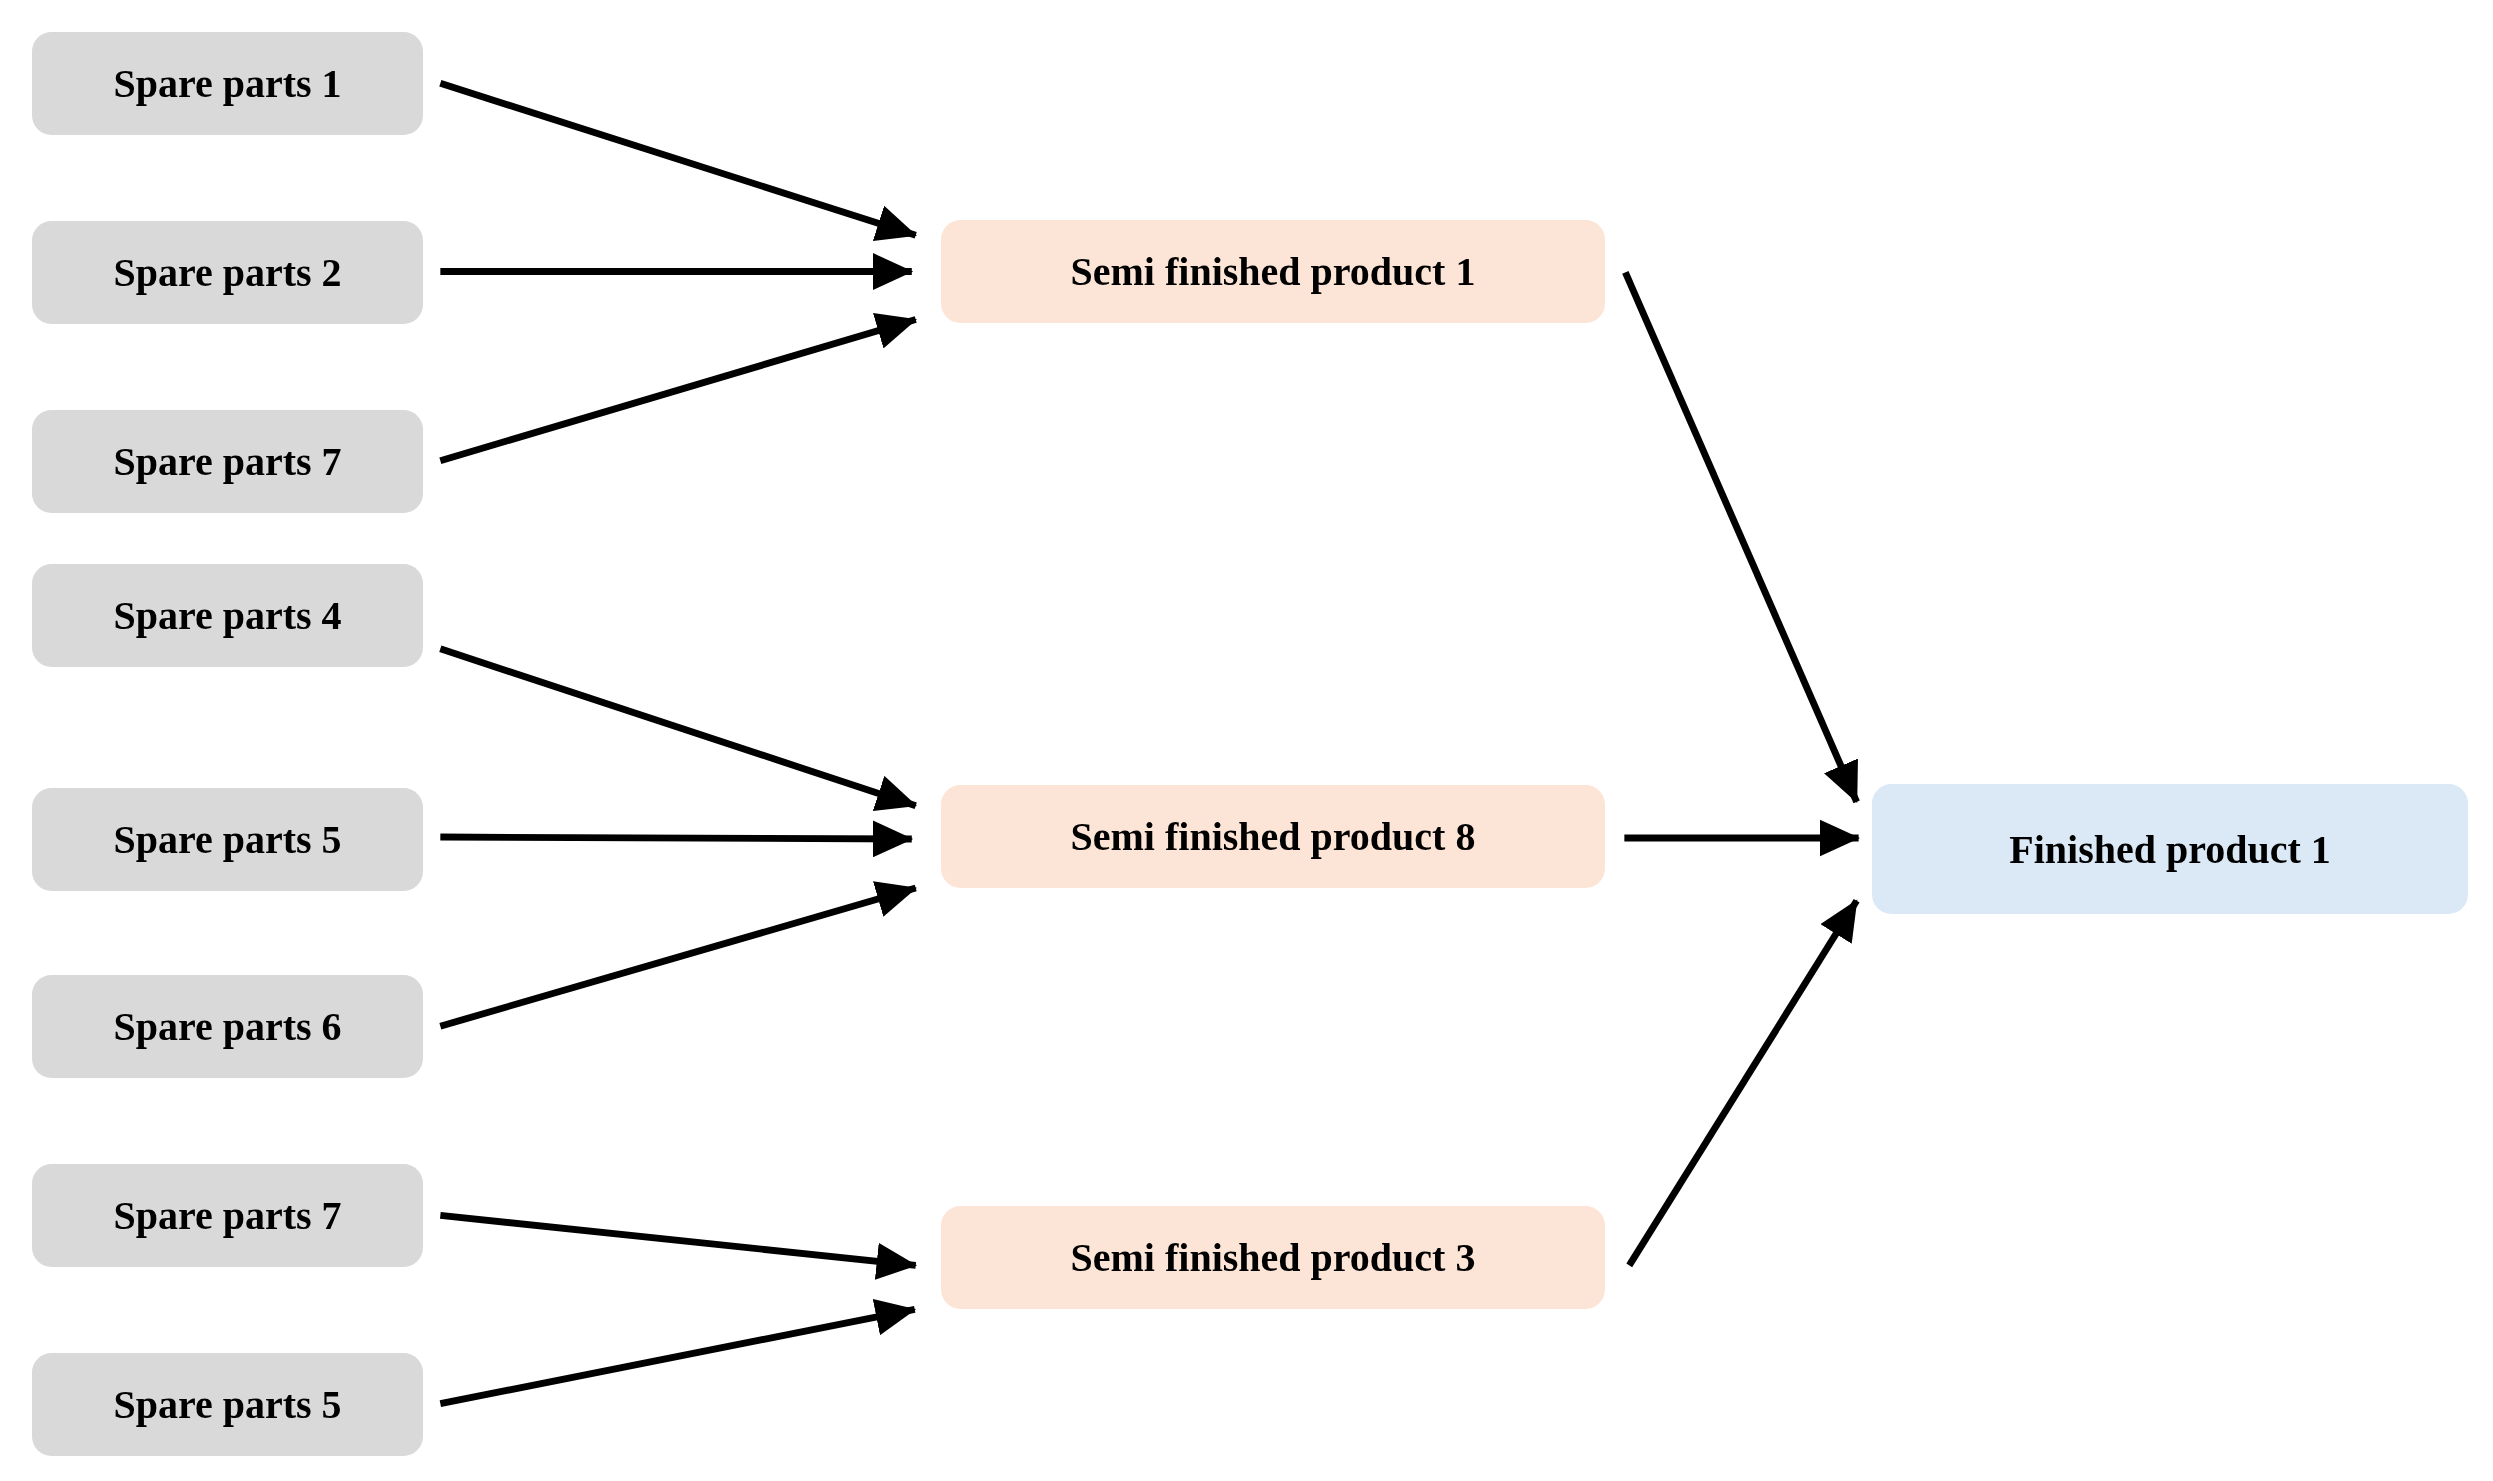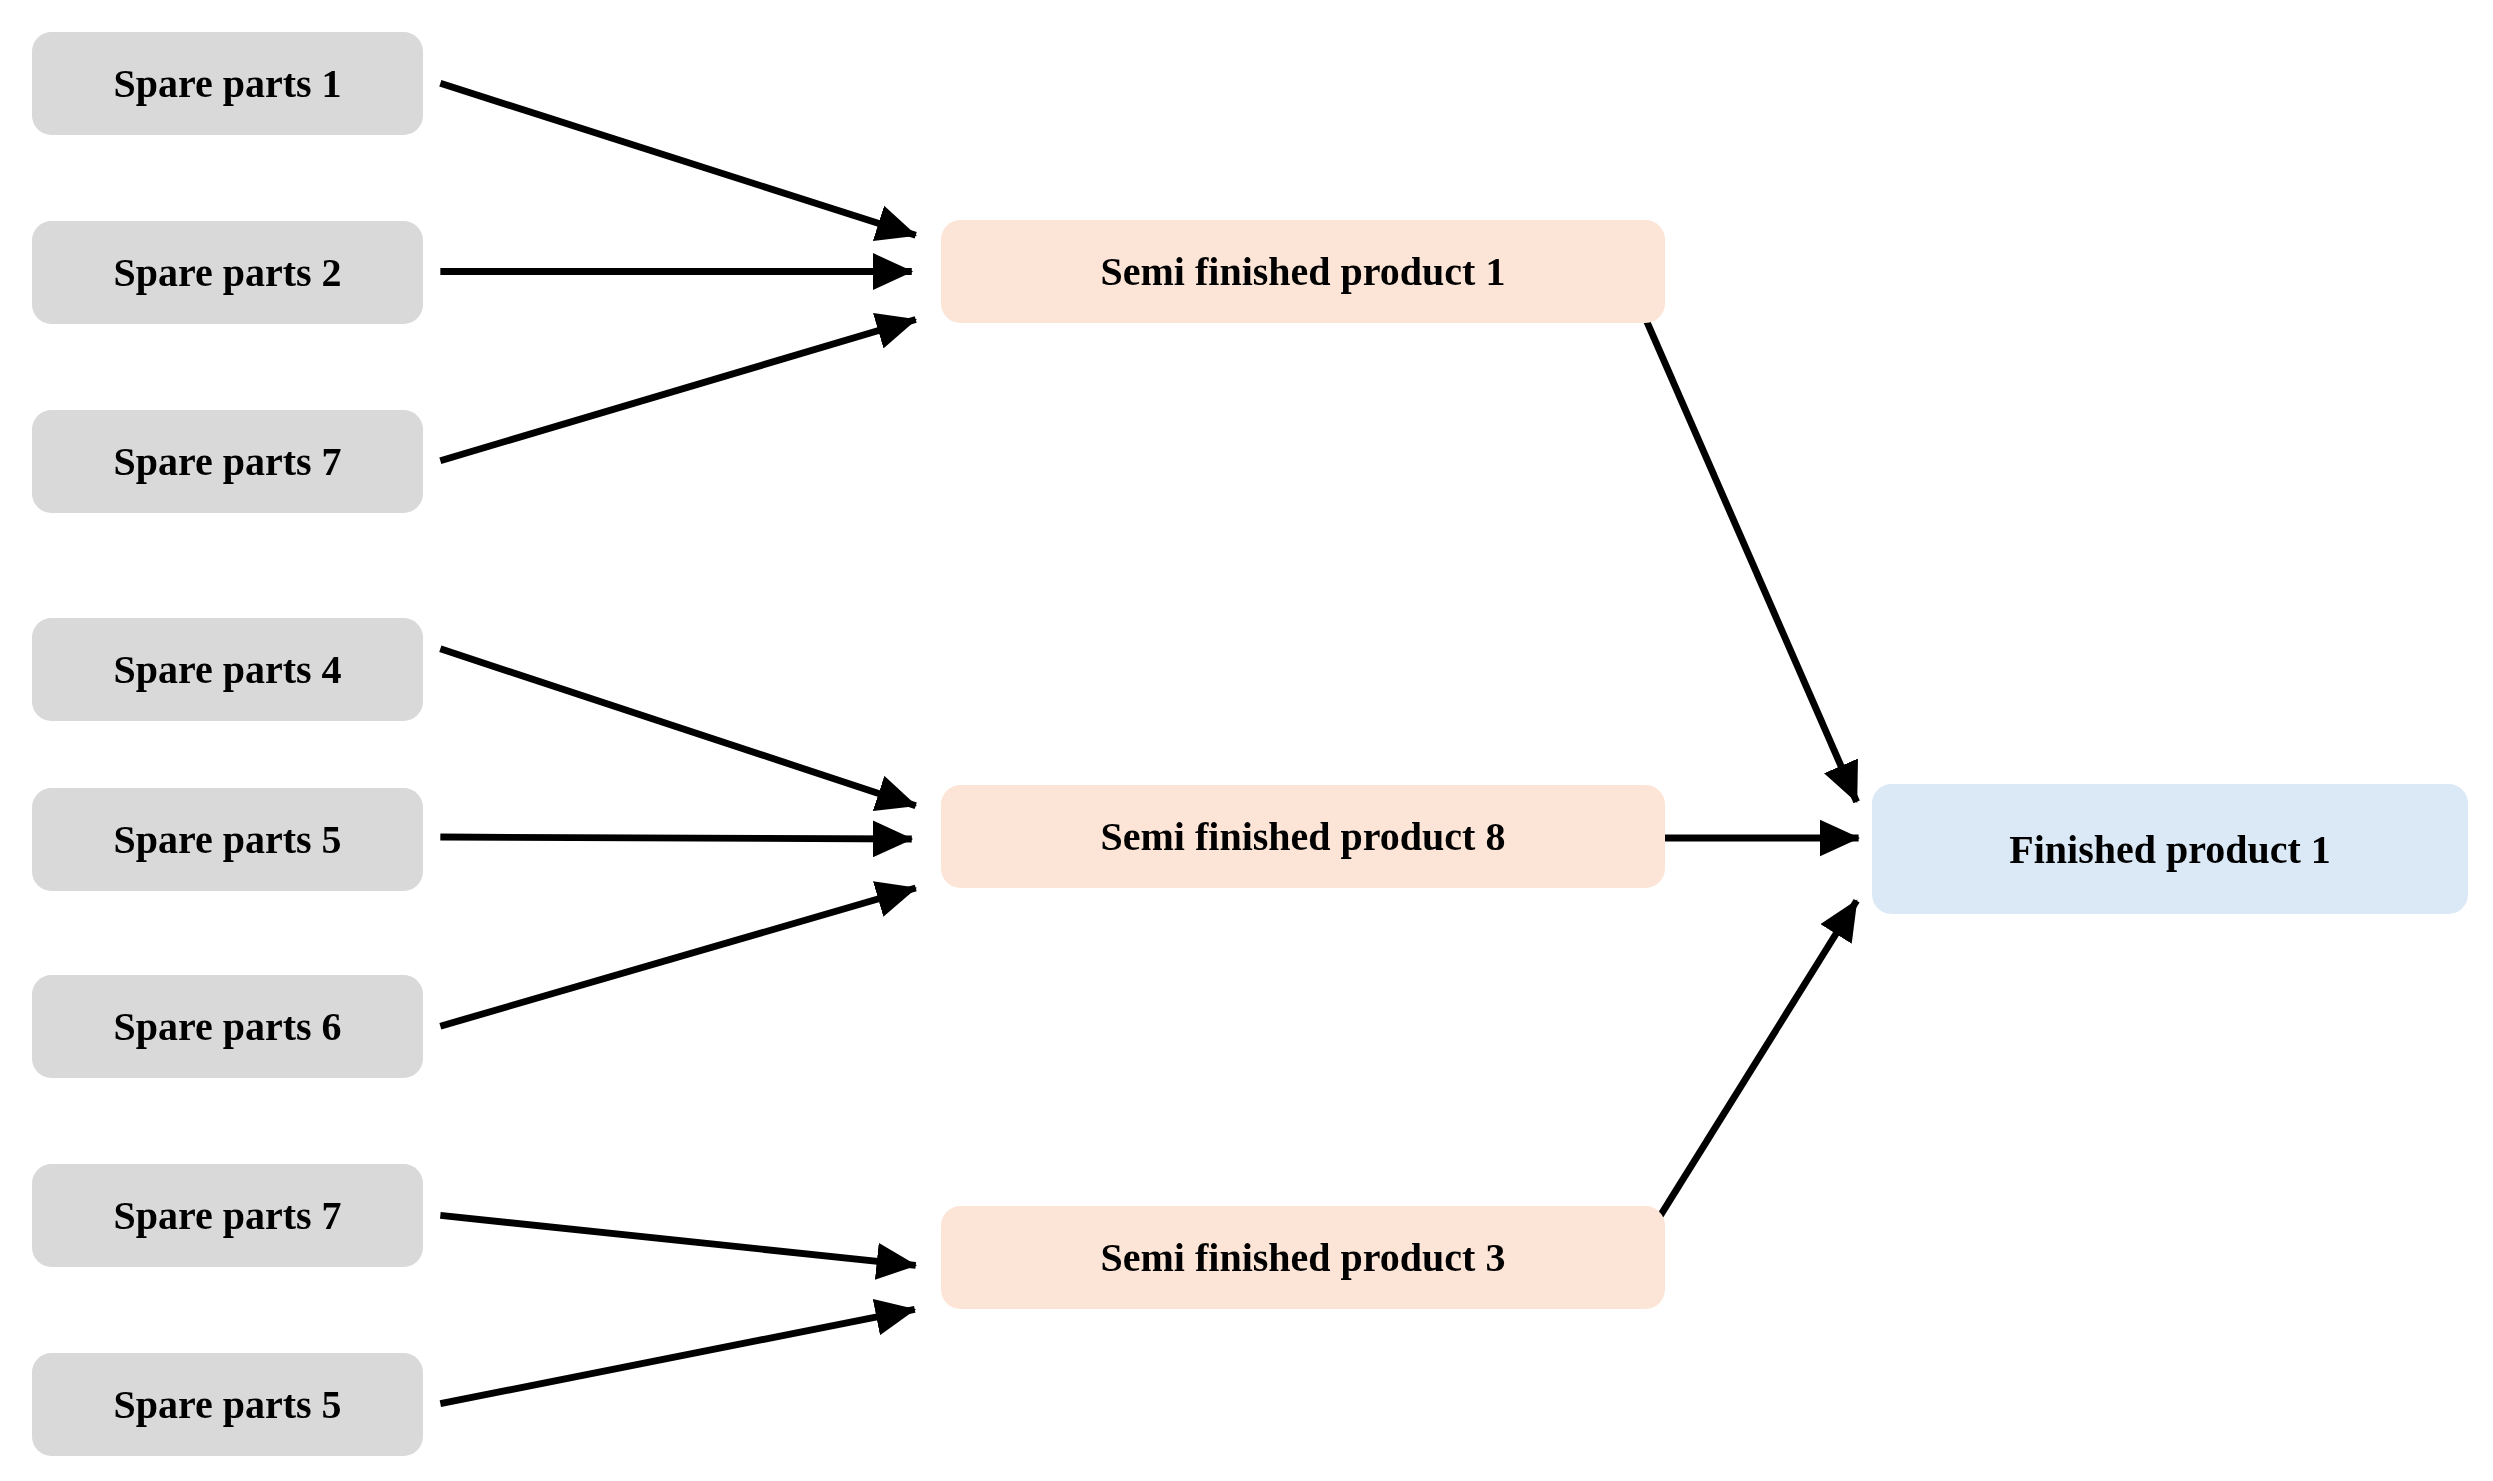--- a/index.html
+++ b/index.html
@@ -25,21 +25,21 @@
     position: absolute;
     display: flex; align-items: center; justify-content: center;
     border-radius: 19.6px;
     font-weight: bold;
     font-size: 40px;
     color: var(--text, #000000);
     white-space: nowrap;
     text-align: center;
   }
   .node-spare    { left: 32px;   width: 391px; height: 103px; background: var(--spare-fill, #d9d9d9); }
-  .node-semi     { left: 941px;  width: 724px; height: 103px; background: var(--semi-fill, #fce5d6); }
+  .node-semi     { left: 941px;  width: 664px; height: 103px; background: var(--semi-fill, #fce5d6); }
   .node-finished { left: 1872px; width: 596px; height: 130px; background: var(--finished-fill, #dbe9f6); }
 </style>
 </head>
 <body>
 
 <svg class="edges" viewBox="0 0 2544 1511" xmlns="http://www.w3.org/2000/svg">
   <defs>
     <marker id="arrow" markerUnits="strokeWidth" markerWidth="6" markerHeight="5.4" refX="5.7" refY="2.7" orient="auto">
       <path class="arrowhead" d="M0,0 L5.9,2.7 L0,5.4 Z"></path>
     </marker>
@@ -59,21 +59,21 @@
 
 <div class="node node-spare" style="top:32px">
     <span>Spare parts 1</span>
   </div>
 <div class="node node-spare" style="top:221px">
     <span>Spare parts 2</span>
   </div>
 <div class="node node-spare" style="top:410px">
     <span>Spare parts 7</span>
   </div>
-<div class="node node-spare" style="top:618px">
+<div class="node node-spare" style="top:564px">
     <span>Spare parts 4</span>
   </div>
 <div class="node node-spare" style="top:788px">
     <span>Spare parts 5</span>
   </div>
 <div class="node node-spare" style="top:975px">
     <span>Spare parts 6</span>
   </div>
 <div class="node node-spare" style="top:1164px">
     <span>Spare parts 7</span>

